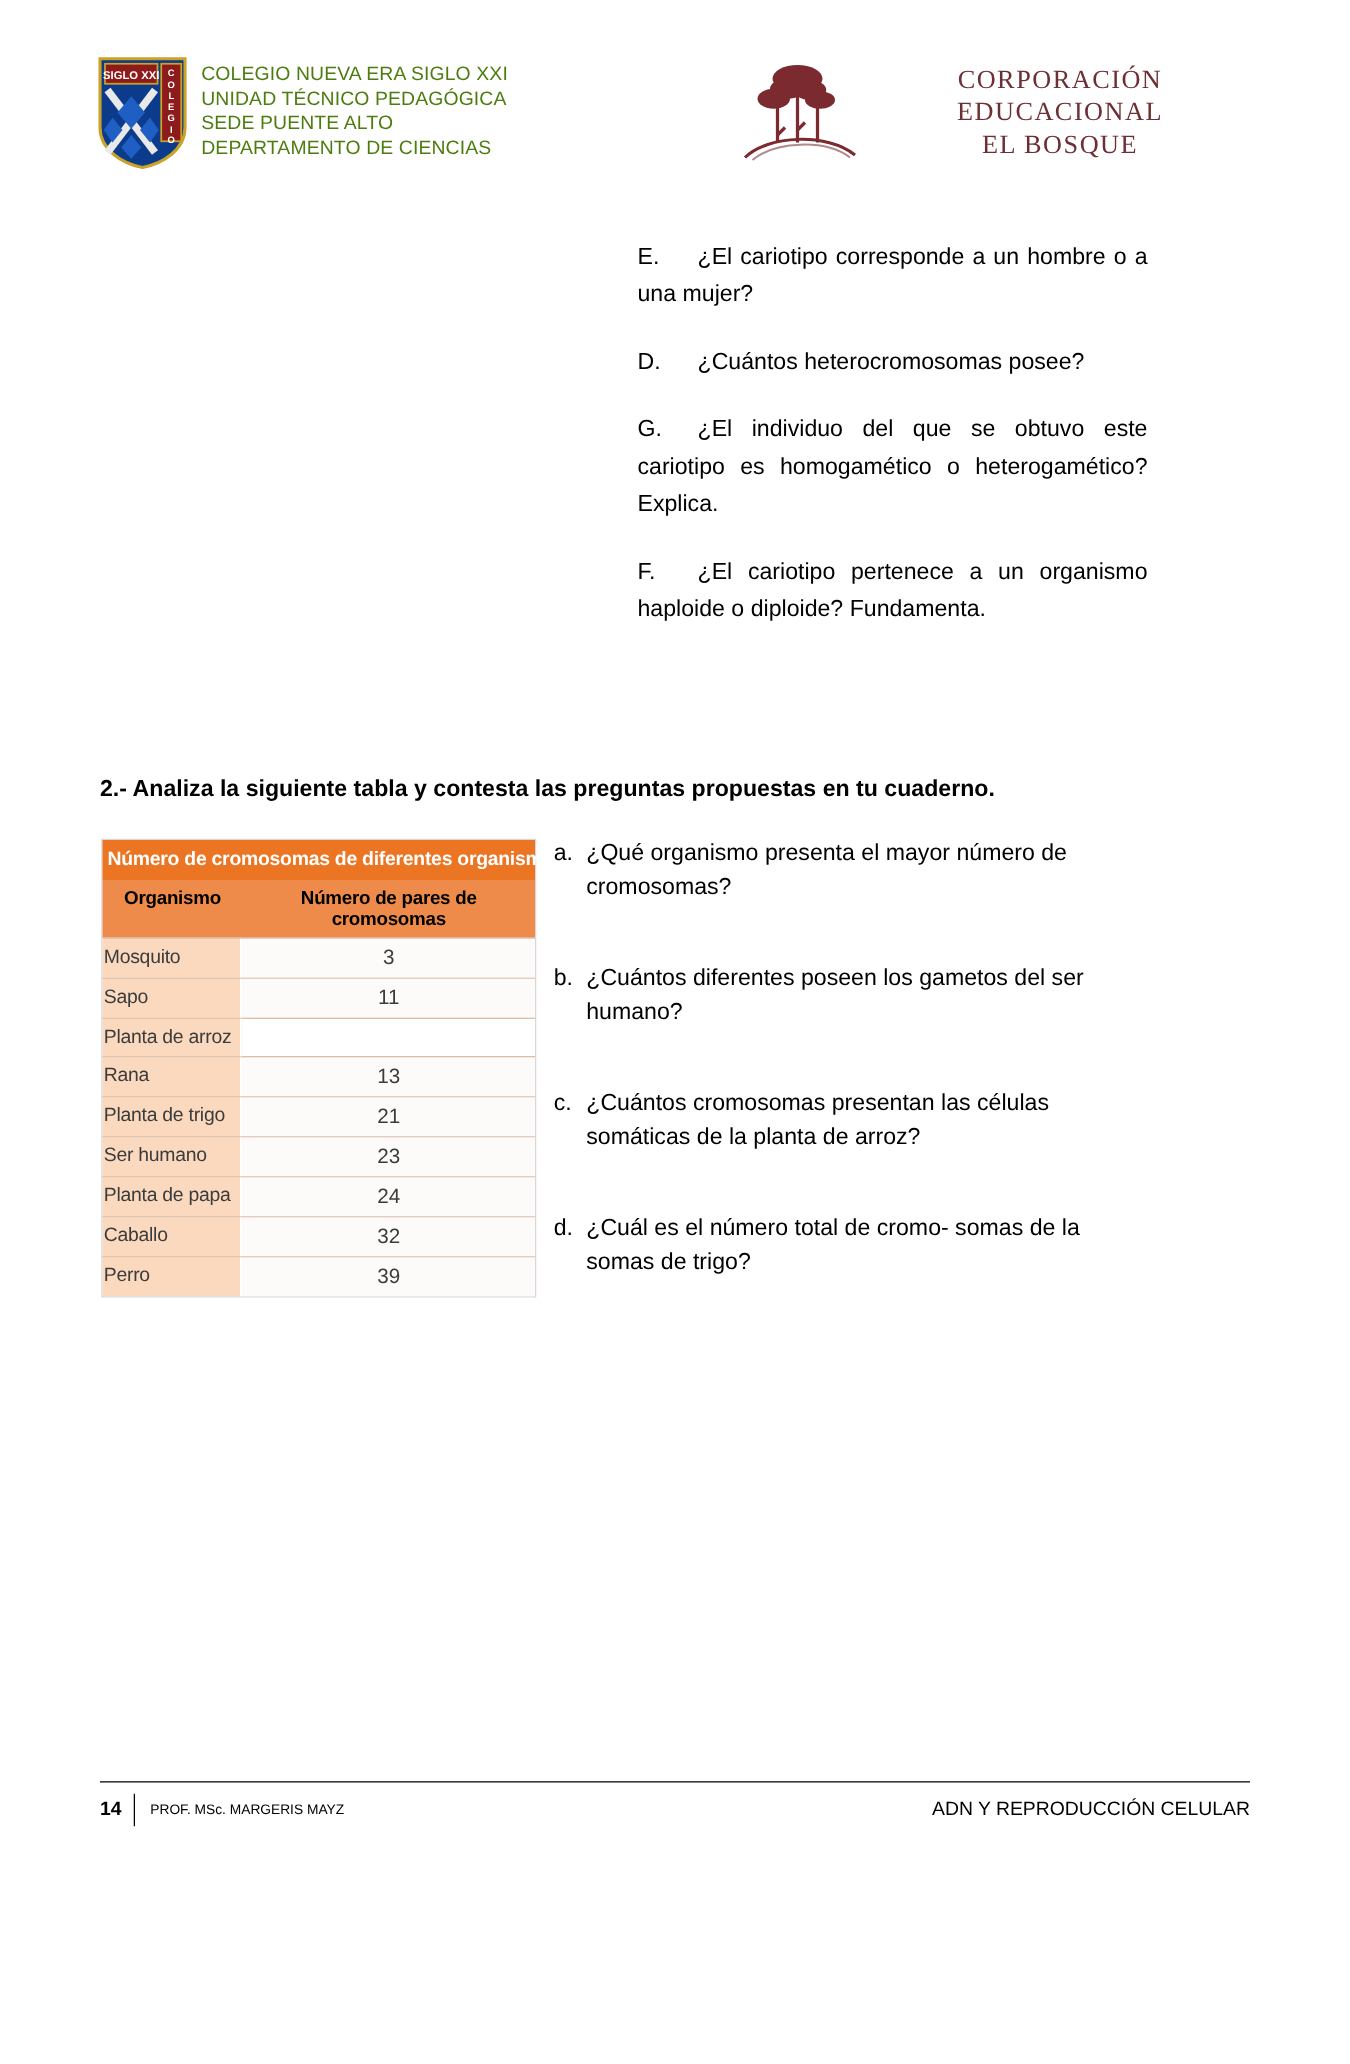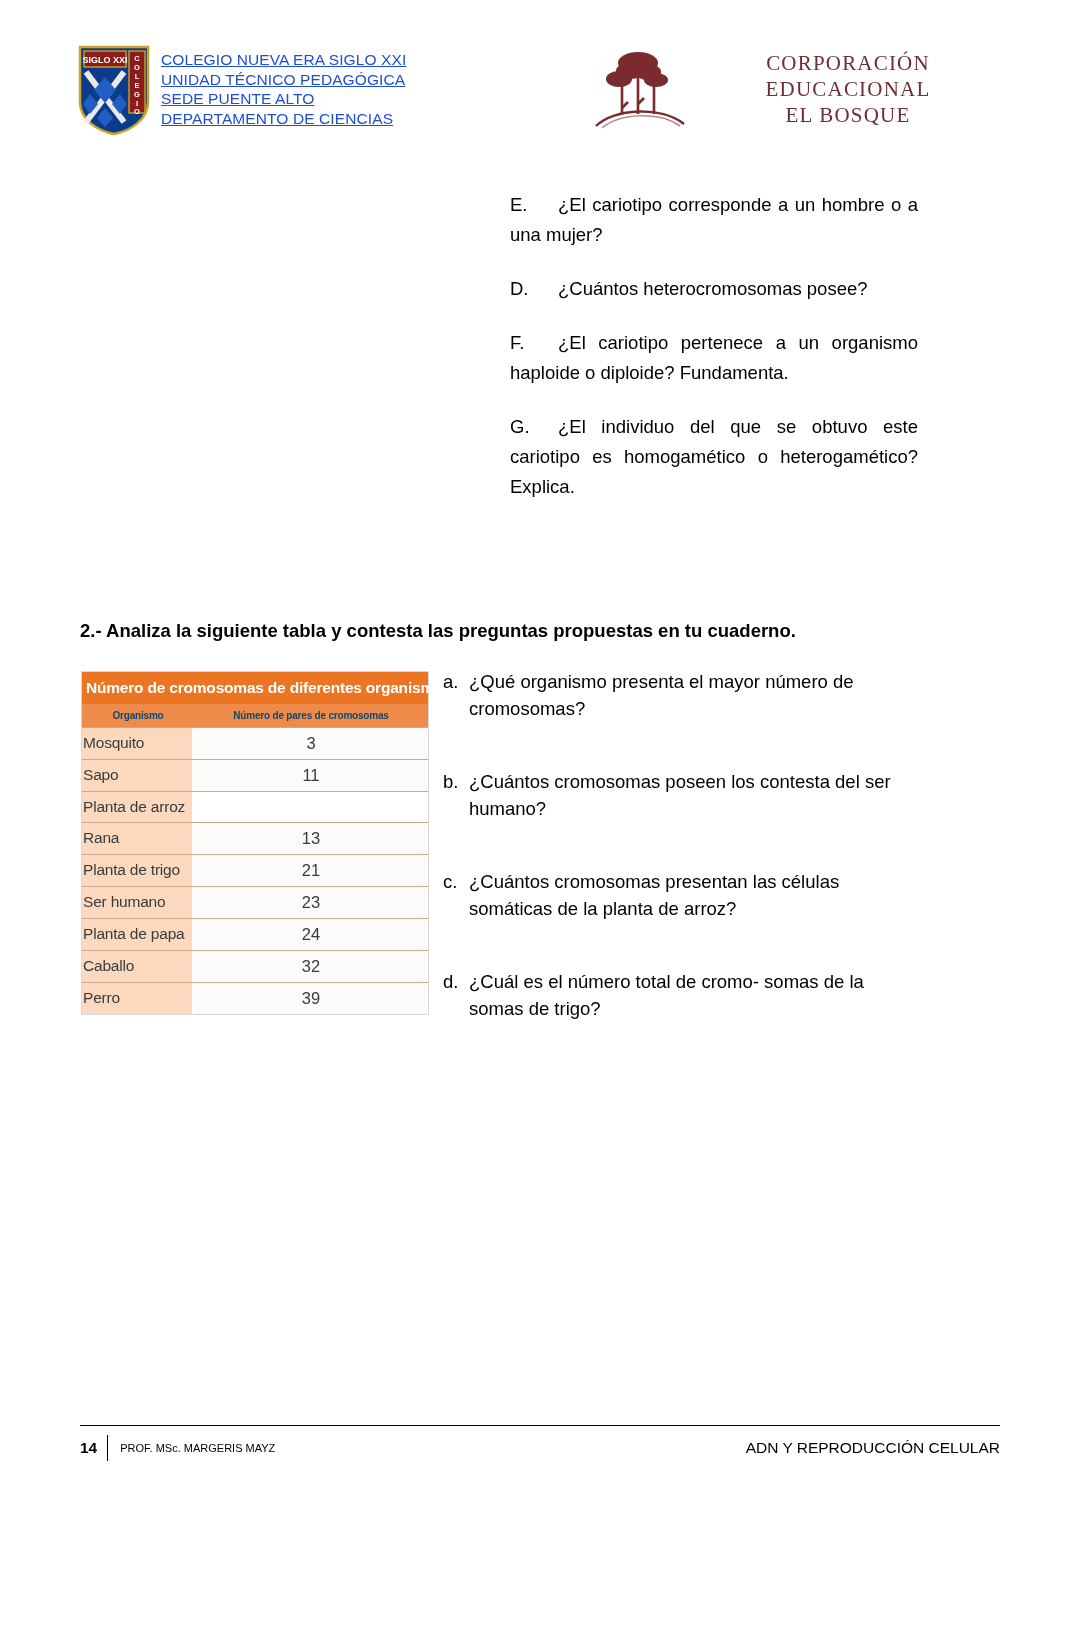--- a/index.html
+++ b/index.html
@@ -49,22 +49,21 @@
 
   .school-lines {
     margin-left: 11px;
     padding-top: 6px;
   }
   .school-lines div {
     font-size: 15.5px;
     line-height: 19.5px;
     letter-spacing: 0.1px;
     white-space: nowrap;
-    color: #1d4ed8;
-    text-decoration: underline;
+    color: #4d7c0f;
   }
 
   .header-right {
     position: absolute;
     left: 514px;
     top: 2px;
     display: flex;
     align-items: center;
   }
   .tree-mark {
@@ -136,23 +135,23 @@
     font-weight: bold;
     font-size: 15.5px;
     text-align: center;
     padding: 7px 4px 7px 4px;
     letter-spacing: -0.2px;
     white-space: nowrap;
   }
   .tf-subhead {
     display: flex;
     background: #ef8b4a;
-    color: #0c4a6e;
+    color: #000000;
     font-weight: bold;
-    font-size: 10px;
+    font-size: 15px;
     letter-spacing: -0.2px;
   }
   .tf-subhead .c1 {
     width: 112px;
     flex: 0 0 112px;
     text-align: center;
     padding: 6px 2px;
     box-sizing: border-box;
   }
   .tf-subhead .c2 {
@@ -315,24 +314,24 @@
   </div>
 
   <div class="qblock">
     <div class="qitem">
       <span class="lbl">E.</span><span>¿El cariotipo corresponde a un hombre o a una mujer?</span>
     </div>
     <div class="qitem">
       <span class="lbl">D.</span><span>¿Cuántos heterocromosomas posee?</span>
     </div>
     <div class="qitem">
+      <span class="lbl">G.</span><span>¿El individuo del que se obtuvo este cariotipo es homogamético o heterogamético? Explica.</span>
+    </div>
+    <div class="qitem">
       <span class="lbl">F.</span><span>¿El cariotipo pertenece a un organismo haploide o diploide? Fundamenta.</span>
-    </div>
-    <div class="qitem">
-      <span class="lbl">G.</span><span>¿El individuo del que se obtuvo este cariotipo es homogamético o heterogamético? Explica.</span>
     </div>
   </div>
 
   <div class="section-heading">2.- Analiza la siguiente tabla y contesta las preguntas propuestas en tu cuaderno.</div>
 
   <div class="table-fig">
     <div class="tf-title">Número de cromosomas de diferentes organismos</div>
     <div class="tf-subhead">
       <div class="c1">Organismo</div>
       <div class="c2">Número de pares de cromosomas</div>
@@ -375,21 +374,21 @@
     </div>
   </div>
 
   <div class="qlist">
     <div class="qrow">
       <div class="mark">a.</div>
       <div class="body">¿Qué organismo presenta el mayor número de cromosomas?</div>
     </div>
     <div class="qrow">
       <div class="mark">b.</div>
-      <div class="body">¿Cuántos cromosomas poseen los contesta del ser humano?</div>
+      <div class="body">¿Cuántos diferentes poseen los gametos del ser humano?</div>
     </div>
     <div class="qrow">
       <div class="mark">c.</div>
       <div class="body">¿Cuántos cromosomas presentan las células somáticas de la planta de arroz?</div>
     </div>
     <div class="qrow">
       <div class="mark">d.</div>
       <div class="body">¿Cuál es el número total de cromo- somas de la somas de trigo?</div>
     </div>
   </div>

